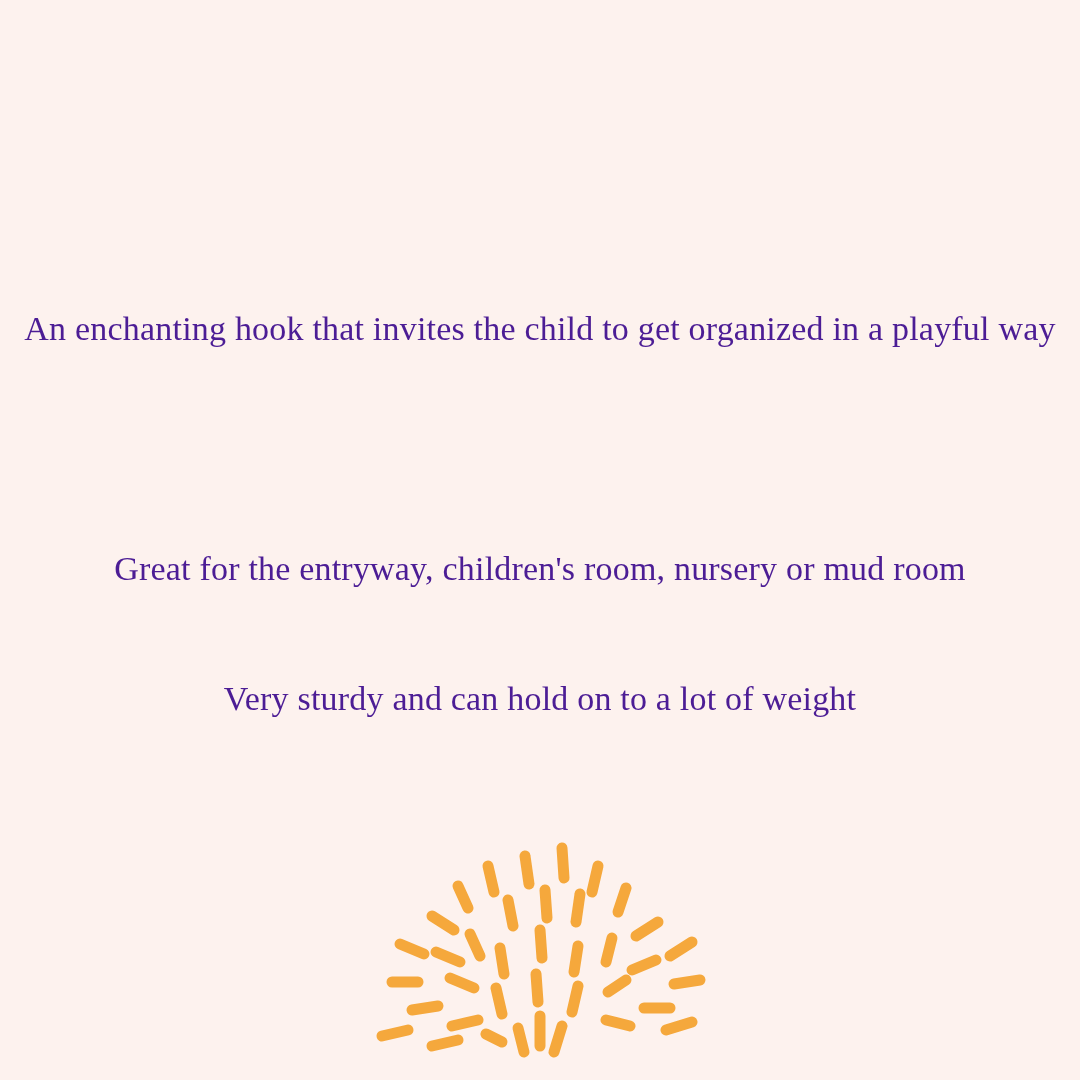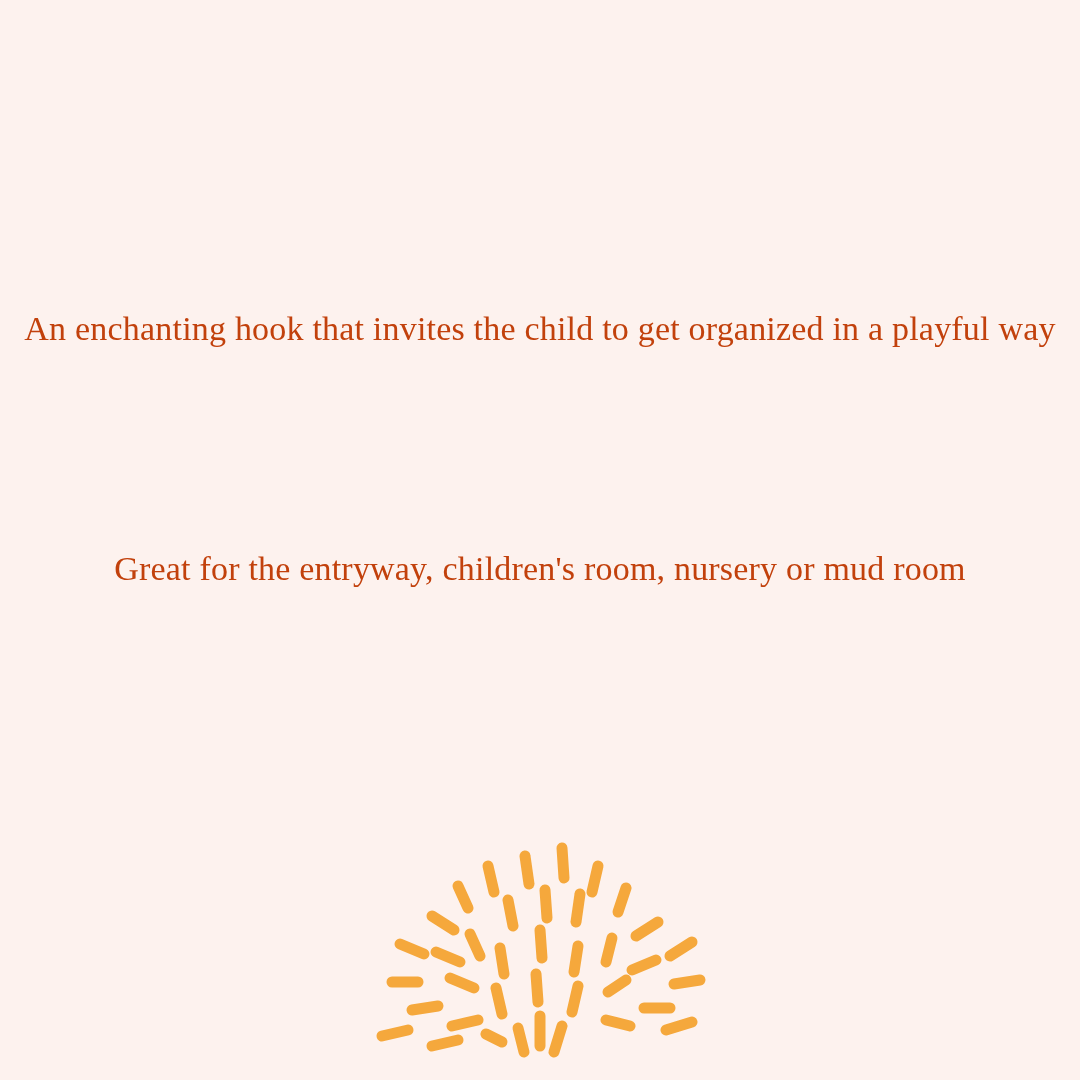--- a/index.html
+++ b/index.html
@@ -18,21 +18,21 @@
     position: relative;
     width: 1080px;
     height: 1080px;
     background: #fdf2ee;
   }
   .text-block {
     position: absolute;
     left: 0;
     width: 1080px;
     text-align: center;
-    color: #c2410c;
+    color: #4c1d95;
     font-family: "Liberation Serif", serif;
     font-size: 34px;
     line-height: 1.68;
     letter-spacing: 0.2px;
     padding: 0 18px;
     box-sizing: border-box;
   }
   #line-1 { top: 300px; }
   #line-2 { top: 540px; }
   #line-3 { top: 670px; }
@@ -52,20 +52,21 @@
 </style>
 </head>
 <body>
 
 <div class="canvas">
 
   <div class="text-block" id="line-1">An enchanting hook that invites the child to get organized in a playful way</div>
 
   <div class="text-block" id="line-2">Great for the entryway, children's room, nursery or mud room</div>
 
+  <div class="text-block" id="line-3">Very sturdy and can hold on to a lot of weight</div>
 
   <div class="burst">
     <svg viewBox="0 0 400 240" xmlns="http://www.w3.org/2000/svg">
       <g stroke="#f5a83c" stroke-width="11" stroke-linecap="round" fill="none">
 
         <line x1="222" y1="18" x2="224" y2="48"></line>
         <line x1="185" y1="26" x2="189" y2="54"></line>
         <line x1="148" y1="36" x2="154" y2="62"></line>
         <line x1="258" y1="36" x2="252" y2="62"></line>
         <line x1="205" y1="60" x2="207" y2="88"></line>

